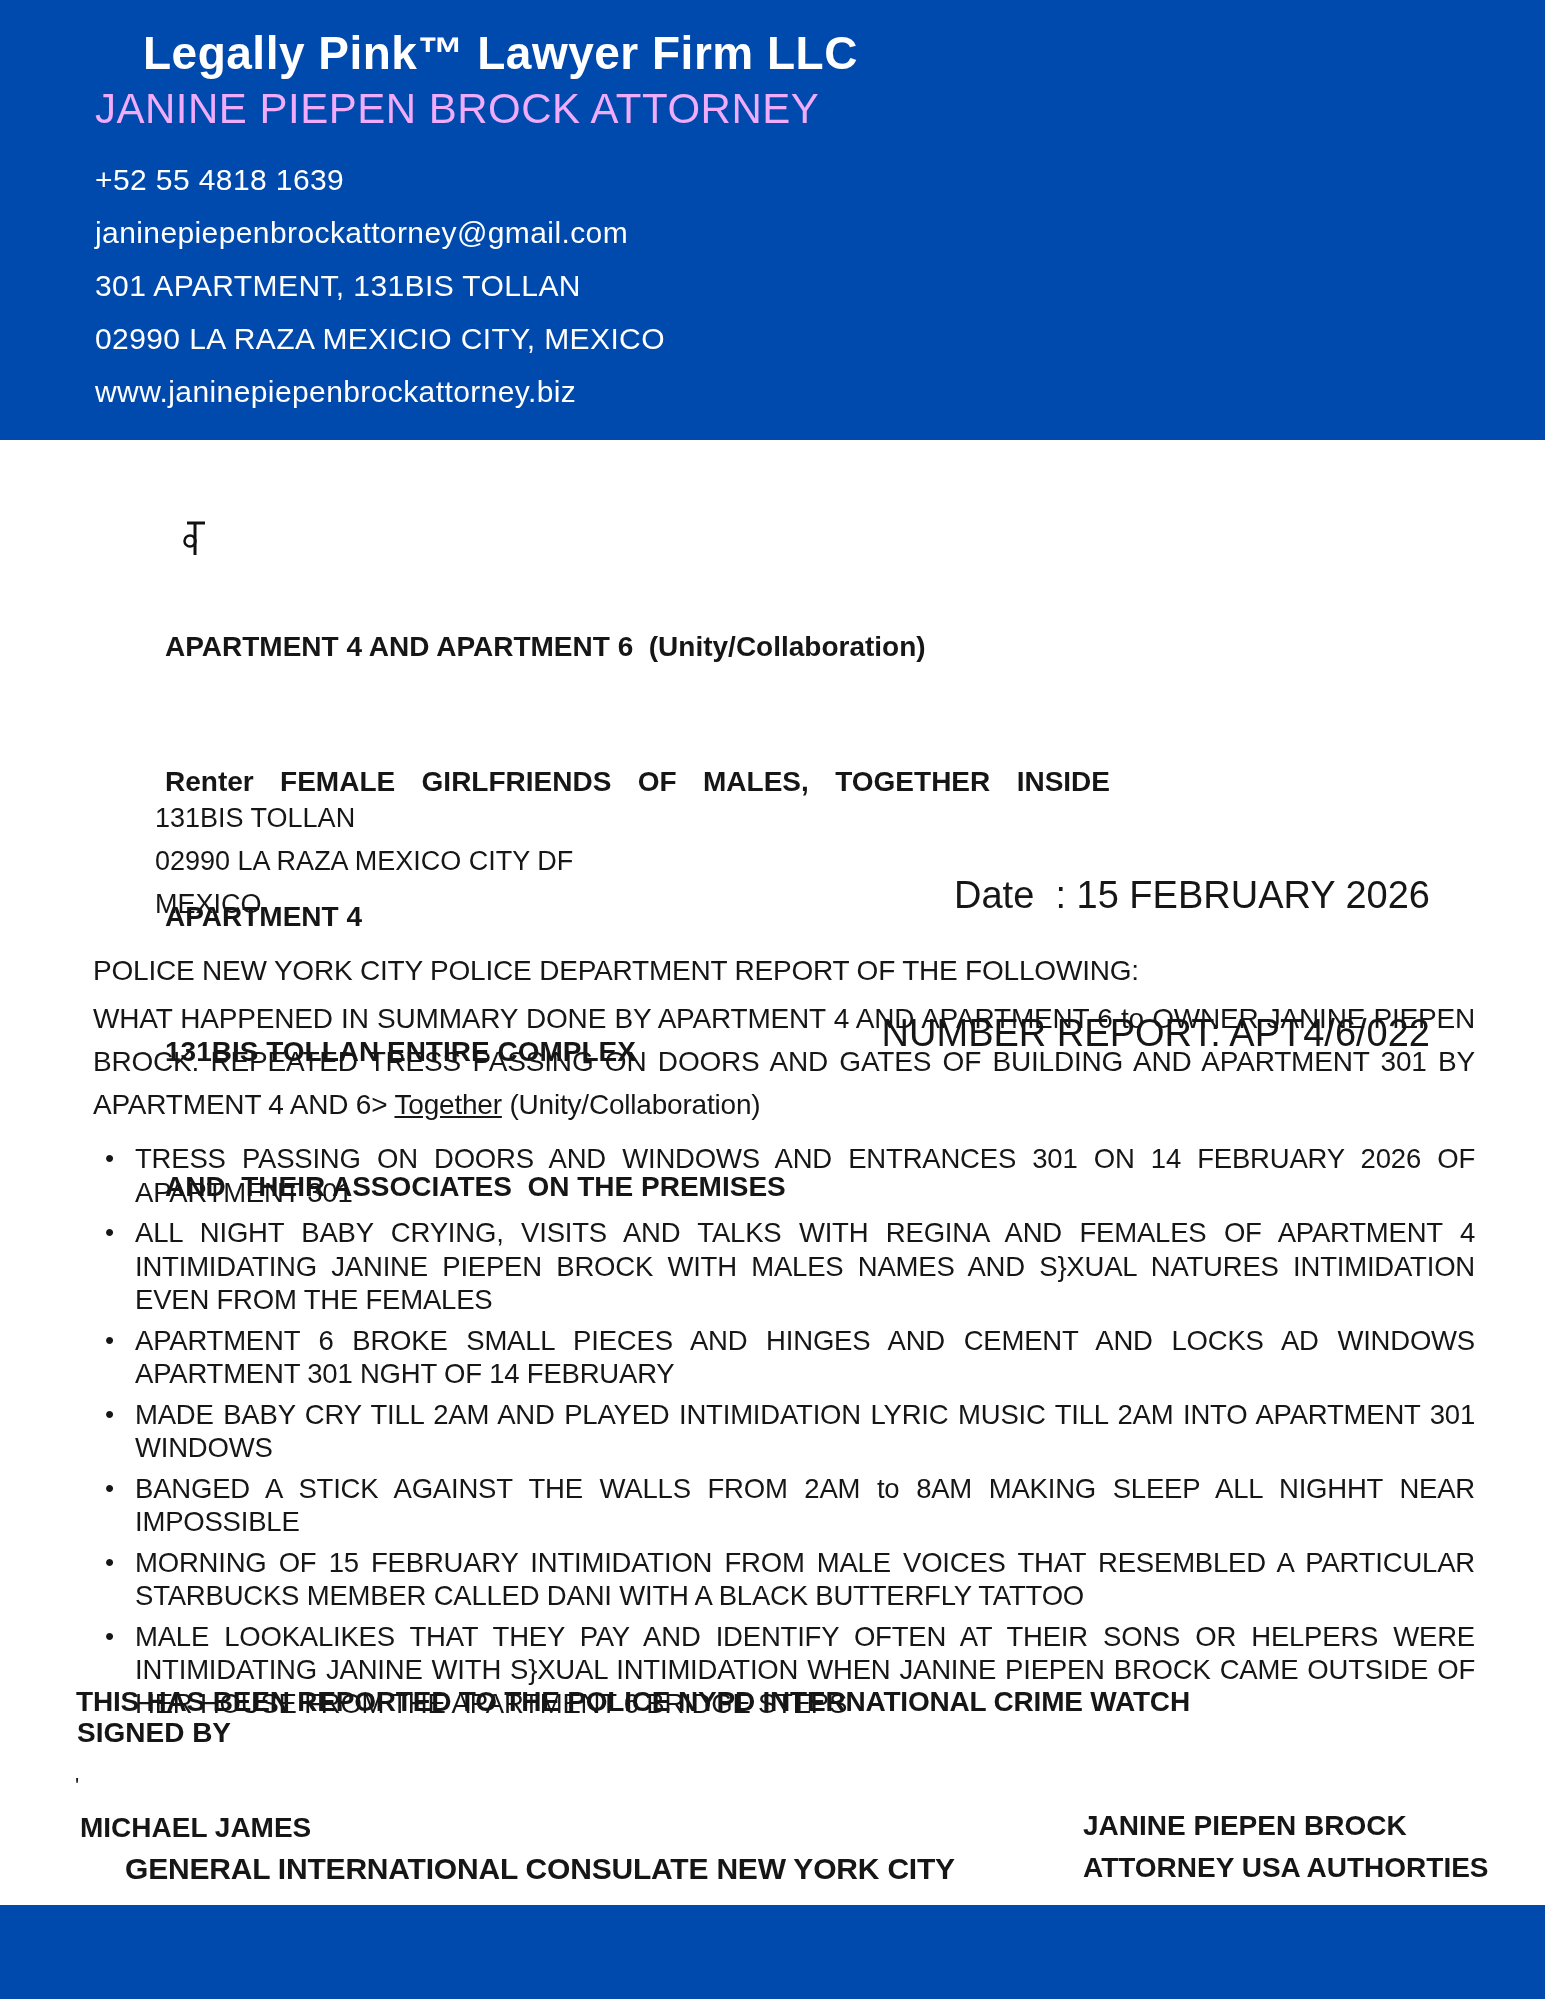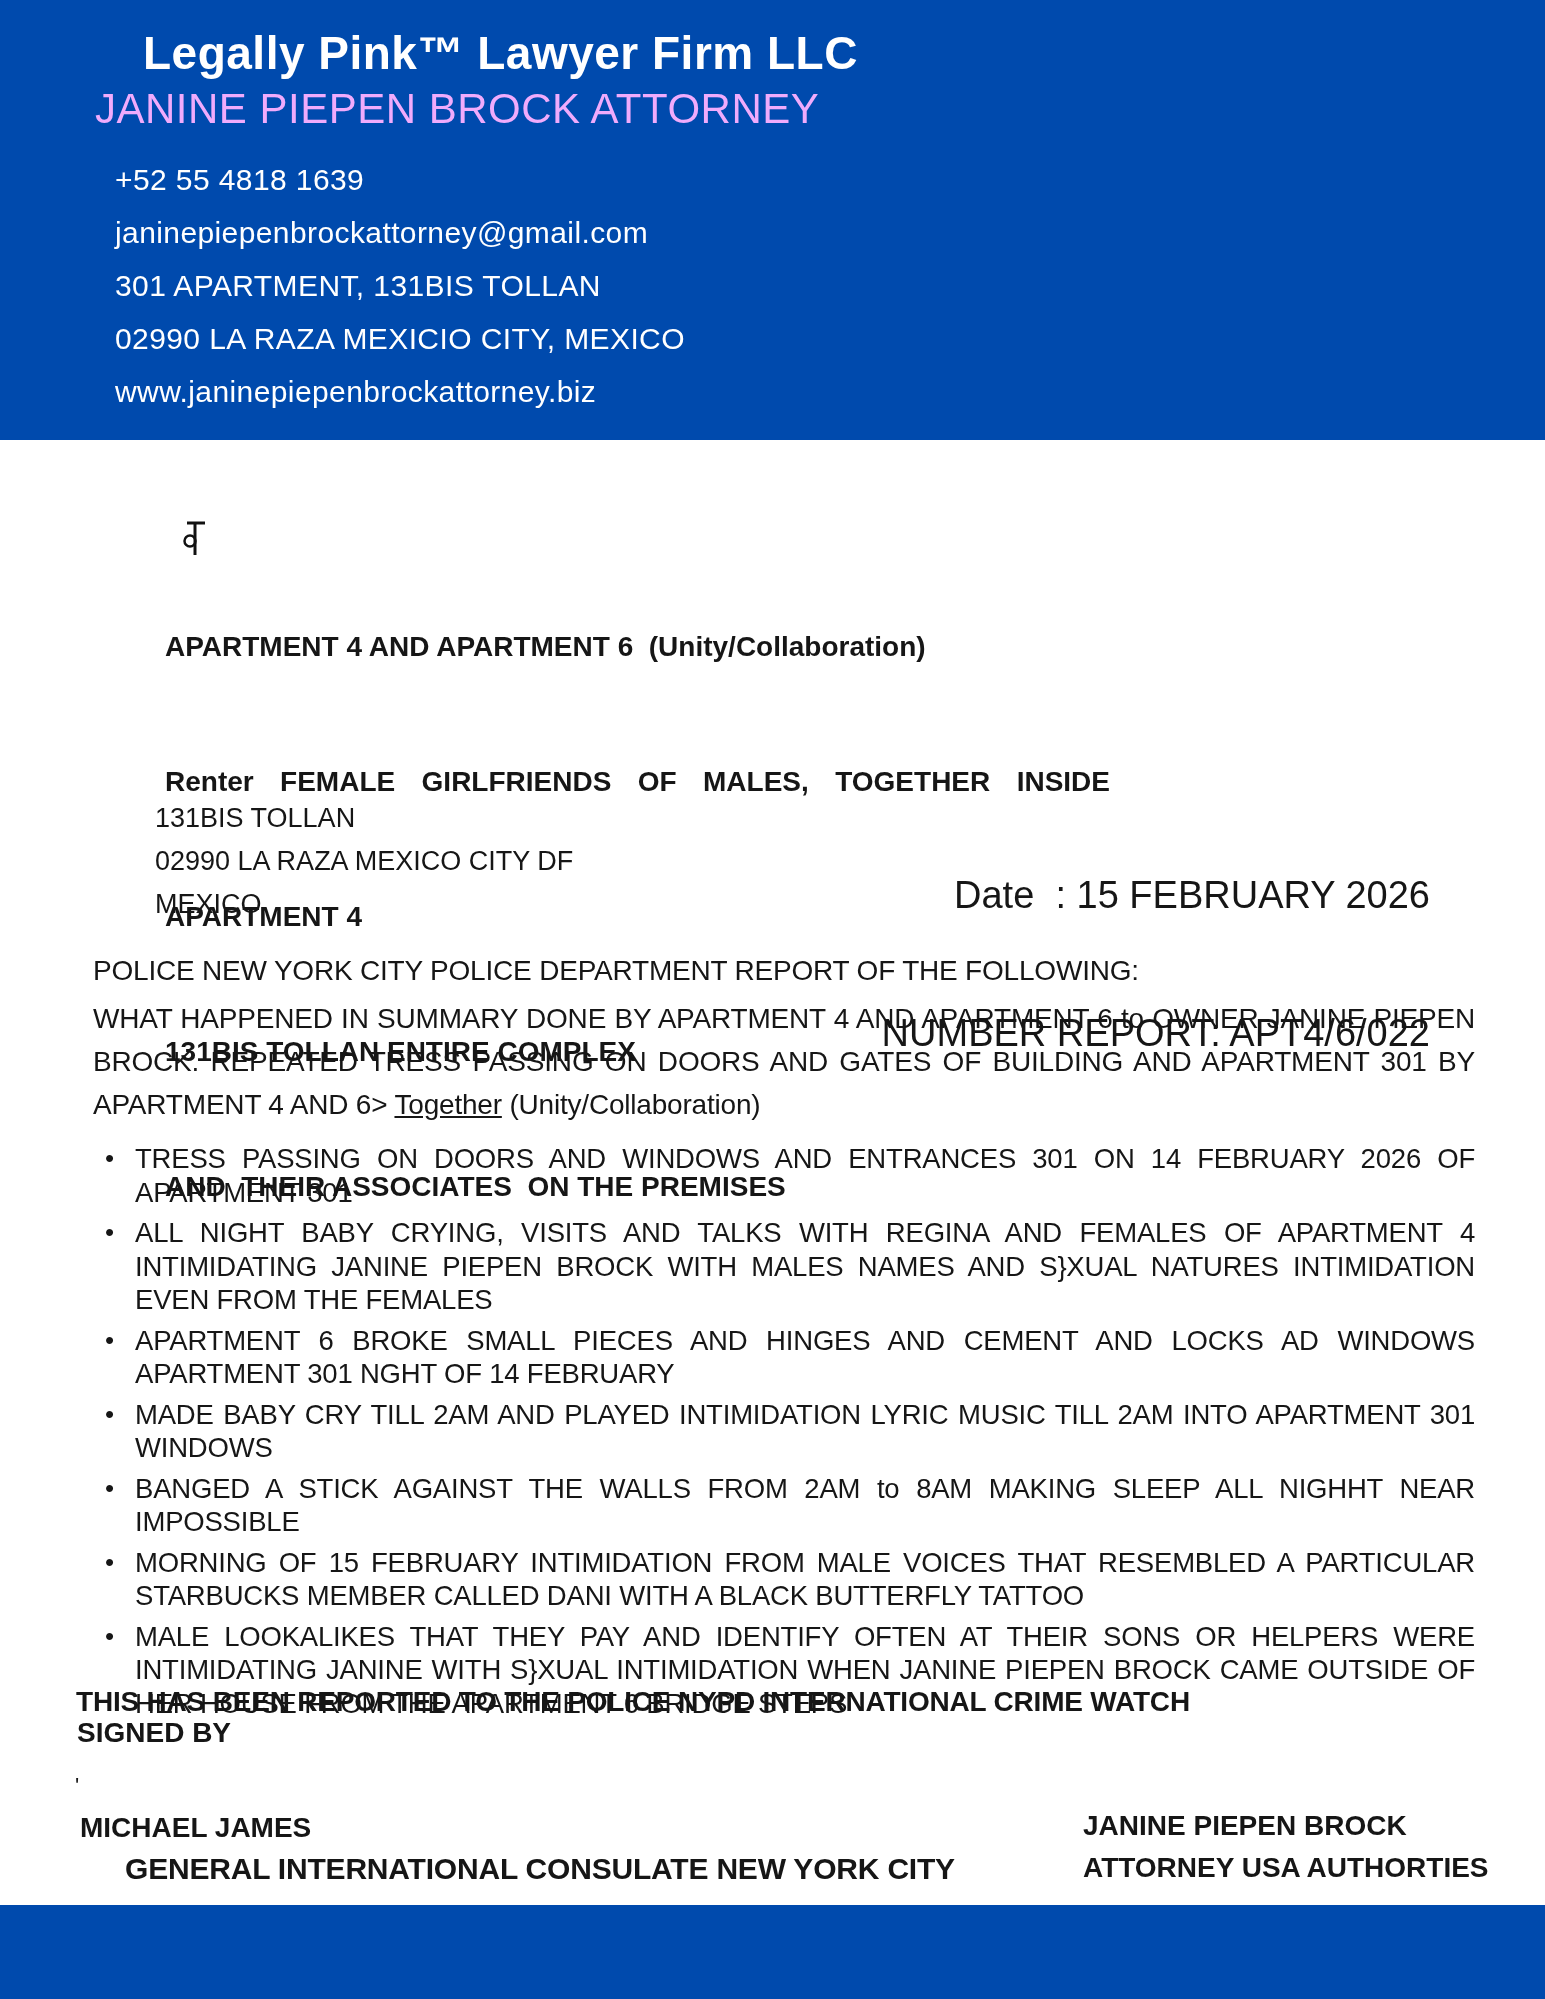--- a/index.html
+++ b/index.html
@@ -8,21 +8,21 @@
     width:1545px;height:1999px;
     background:#ffffff;
     font-family:"Liberation Sans",sans-serif;
     color:#161616;
     overflow:hidden;
   }
   
   .header-band{position:absolute;left:0;top:0;width:1545px;height:440px;background:#004aad;}
   .firm-name{position:absolute;left:95px;top:26px;font-size:46px;font-weight:bold;color:#ffffff;letter-spacing:.5px;white-space:pre;margin-left:48px;}
   .attorney-line{position:absolute;left:95px;top:85px;font-size:42px;font-weight:normal;color:#f0abfc;letter-spacing:.5px;white-space:pre;}
-  .contact-line{position:absolute;left:95px;font-size:30px;color:#ffffff;letter-spacing:.4px;white-space:pre;margin-left:20px;}
+  .contact-line{position:absolute;left:95px;font-size:30px;color:#ffffff;letter-spacing:.4px;white-space:pre;}
   .c0{top:163px}.c1{top:216px}.c2{top:269px}.c3{top:322px}.c4{top:375px}
   
   .subject{position:absolute;left:165px;top:534px;width:945px;font-size:28px;font-weight:bold;line-height:45px;white-space:pre-wrap;}
   .subject .sline{min-height:45px;}
   .subject .justify-line{white-space:normal;text-align:justify;text-align-last:justify;}
   .cursor-icon{position:absolute;left:181px;top:519px;width:28px;height:40px;z-index:5;}
   
   .recipient{position:absolute;left:155px;top:797px;font-size:27px;line-height:43px;}
   .meta-block{position:absolute;left:850px;top:780px;width:580px;text-align:right;font-size:38px;line-height:46px;white-space:pre;}
   

